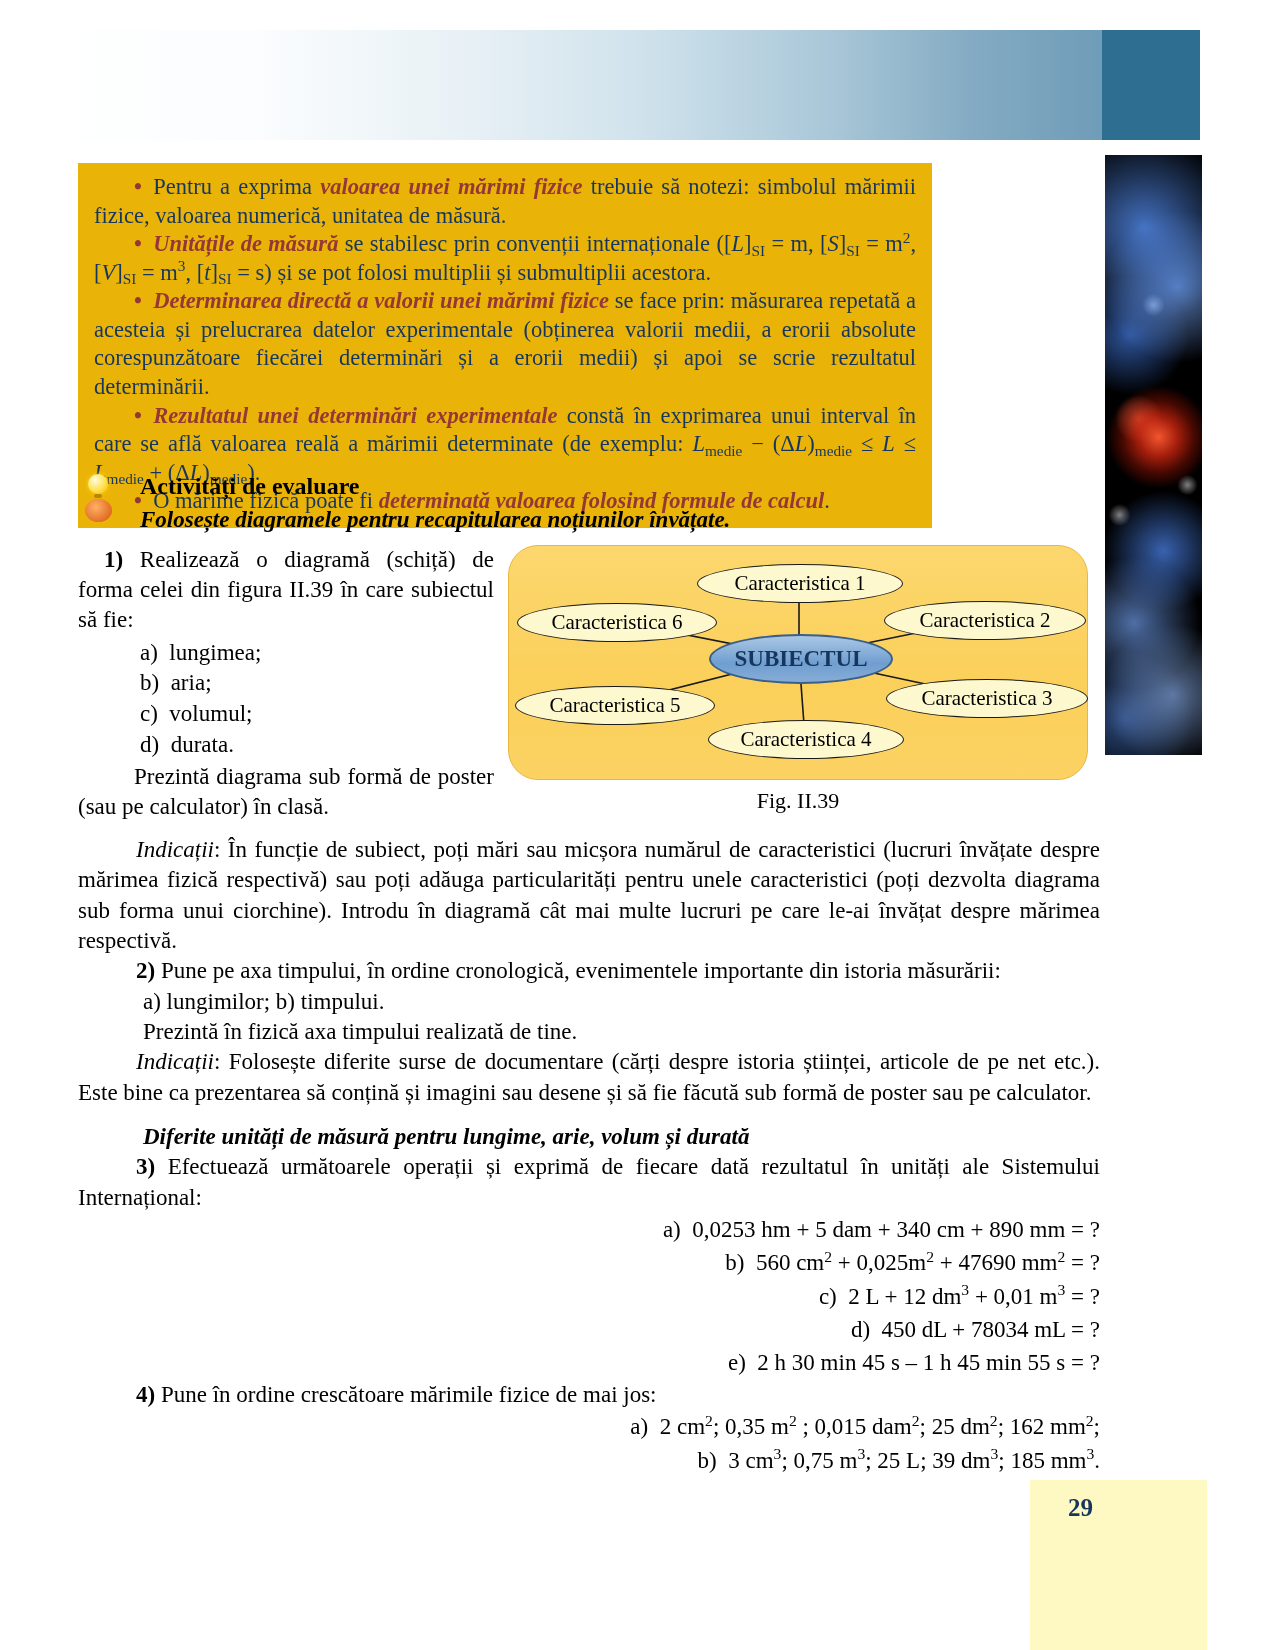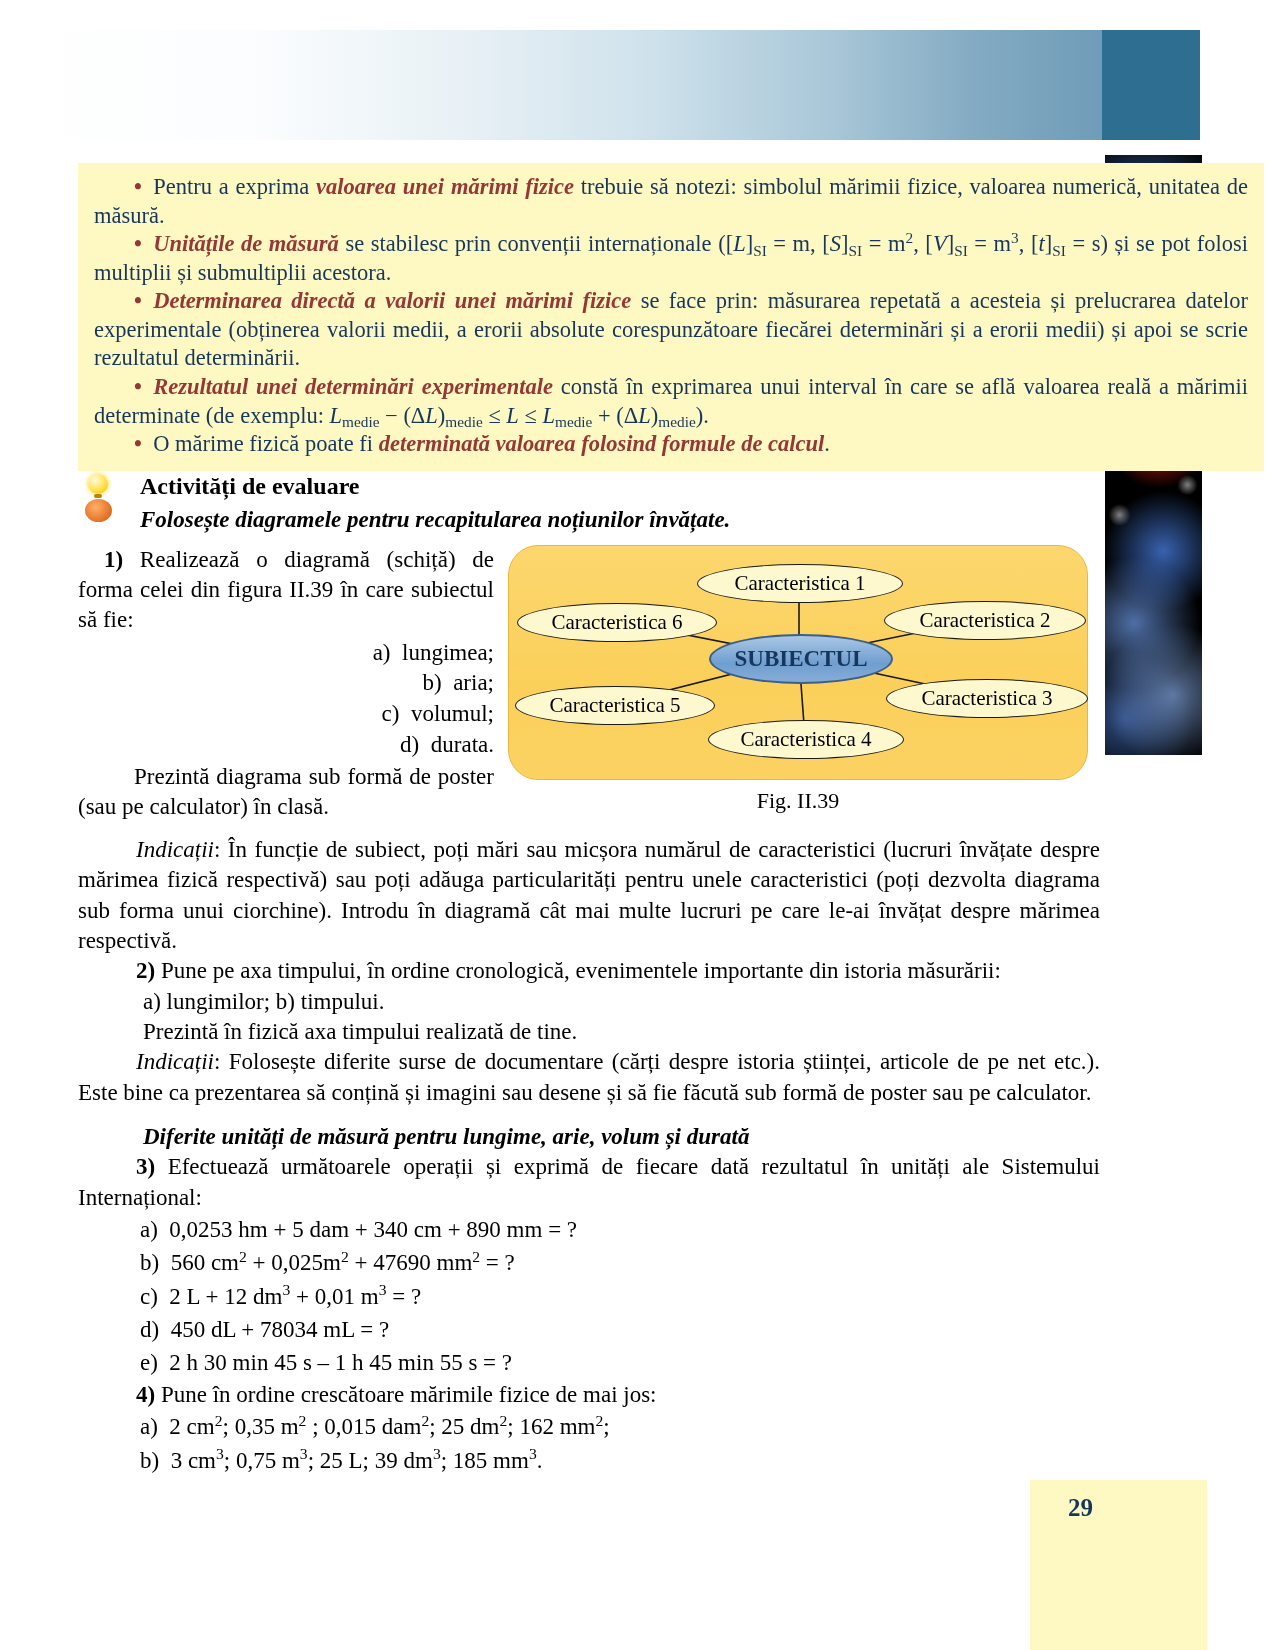--- a/index.html
+++ b/index.html
@@ -32,42 +32,42 @@
       radial-gradient(circle at 60% 66%, rgba(80,140,250,0.7) 0%, rgba(0,0,0,0) 15%),
       radial-gradient(circle at 30% 78%, rgba(120,170,255,0.65) 0%, rgba(0,0,0,0) 14%),
       radial-gradient(circle at 70% 90%, rgba(150,190,255,0.6) 0%, rgba(0,0,0,0) 13%),
       radial-gradient(circle at 20% 94%, rgba(90,150,255,0.5) 0%, rgba(0,0,0,0) 12%),
       radial-gradient(circle at 85% 55%, rgba(255,255,255,0.5) 0%, rgba(0,0,0,0) 3%),
       radial-gradient(circle at 15% 60%, rgba(255,255,255,0.5) 0%, rgba(0,0,0,0) 3%),
       radial-gradient(circle at 50% 25%, rgba(255,255,255,0.6) 0%, rgba(0,0,0,0) 2.5%),
       #000;}
 
   
-  .info-box{position:absolute;left:78px;top:163px;width:1186px;box-sizing:border-box;
-    background:#fef9c3;padding:10px 16px 12px 16px;color:#17365d;}
+  .info-box{position:absolute;left:78px;top:163px;width:854px;box-sizing:border-box;
+    background:#eab308;padding:10px 16px 12px 16px;color:#17365d;}
   .info-box p{margin:0;text-indent:40px;text-align:justify;line-height:1.27;font-size:22.5px;}
 
   
   .main{position:absolute;left:78px;top:472px;width:1022px;}
 
   .act-header{position:relative;padding-left:62px;}
   .bulb-icon{position:absolute;left:3px;top:2px;width:34px;height:50px;}
   .bulb-icon .bulb{width:20px;height:20px;border-radius:50%;margin:0 auto;
     background:radial-gradient(circle at 35% 30%, #fffbe0, #ffe14d 55%, #f5b700);
     box-shadow:0 0 5px #ffd400;}
   .bulb-icon .base{width:8px;height:4px;margin:0 auto;background:#b8860b;border-radius:2px;}
   .bulb-icon .face{width:27px;height:23px;margin:1px auto 0;border-radius:50%;
     background:radial-gradient(circle at 40% 35%, #ffb066, #e06a1f 75%, #c4551a);}
   .act-heading{font-weight:bold;font-size:24px;margin:0;line-height:1.2;}
   .act-subheading{font-weight:bold;font-style:italic;margin:4px 0 0 0;line-height:1.3;}
 
   .columns{display:flex;margin-top:10px;}
   .col-left{width:430px;box-sizing:border-box;padding-right:14px;}
   .col-left .intro{margin:0;text-align:justify;line-height:1.32;text-indent:26px;}
-  .col-left ul{list-style:none;margin:2px 0 0 0;padding:0 0 0 62px;line-height:1.33;text-align:right;}
+  .col-left ul{list-style:none;margin:2px 0 0 0;padding:0 0 0 62px;line-height:1.33;}
   .col-left .outro{margin:2px 0 0 0;text-align:justify;line-height:1.32;text-indent:56px;}
   .col-right{width:592px;}
 
   .diagram{position:relative;width:580px;height:235px;border-radius:30px;
     background:linear-gradient(180deg,#fcd76e 0%,#fbd05a 60%,#fbd263 100%);
     border:1px solid #e9b73e;box-sizing:border-box;}
   .diagram svg{position:absolute;left:0;top:0;}
   .node{position:absolute;display:flex;align-items:center;justify-content:center;
     background:#fdf8cd;border:1.6px solid #1a1a1a;border-radius:50%;
     font-size:21px;text-align:center;}
@@ -79,21 +79,21 @@
   .n6{left:8px;top:57px;width:198px;height:37px;}
   .center-node{position:absolute;left:200px;top:88px;width:180px;height:46px;
     display:flex;align-items:center;justify-content:center;border-radius:50%;
     background:linear-gradient(180deg,#aac7e4 0%,#6f9ed0 60%,#87add6 100%);
     border:2px solid #3a5f8a;color:#17365d;font-weight:bold;font-size:23px;}
   .fig-caption{width:580px;text-align:center;margin-top:8px;font-size:22px;}
 
   .para{margin:0;text-align:justify;line-height:1.32;text-indent:58px;}
   .line-indent{margin:0 0 0 65px;line-height:1.32;}
   .section-heading{font-weight:bold;font-style:italic;margin:14px 0 0 65px;line-height:1.32;}
-  .ex-line{margin:0 0 0 62px;line-height:1.45;}
+  .ex-line{margin:0 0 0 62px;line-height:1.45;text-align:right;}
 
   
   .page-num-box{position:absolute;left:1030px;top:1480px;width:177px;height:175px;background:#fef9c3;}
   .page-num{margin:14px 0 0 38px;font-weight:bold;font-size:25px;color:#17365d;}
 </style>
 </head>
 <body>
 
 <div class="top-band"></div>
 <div class="band-accent"></div>

